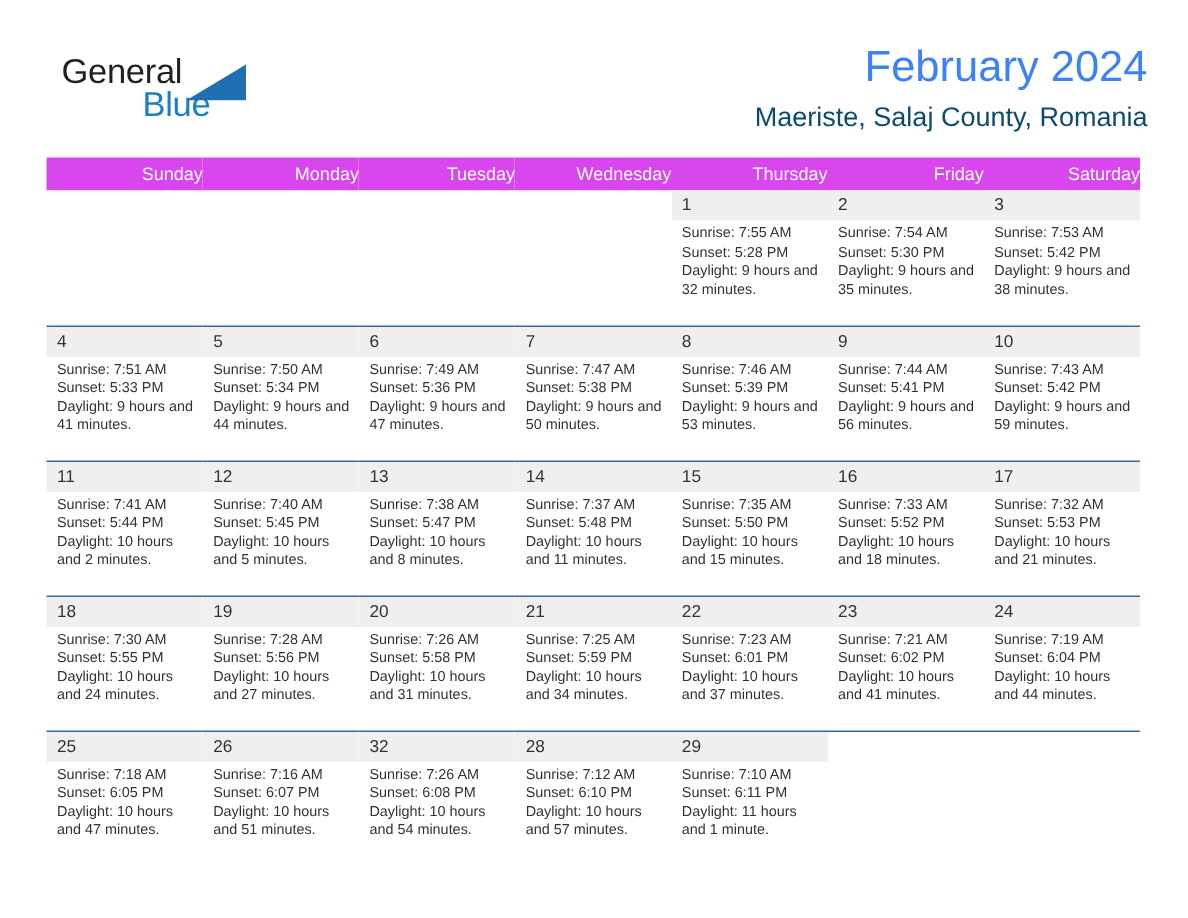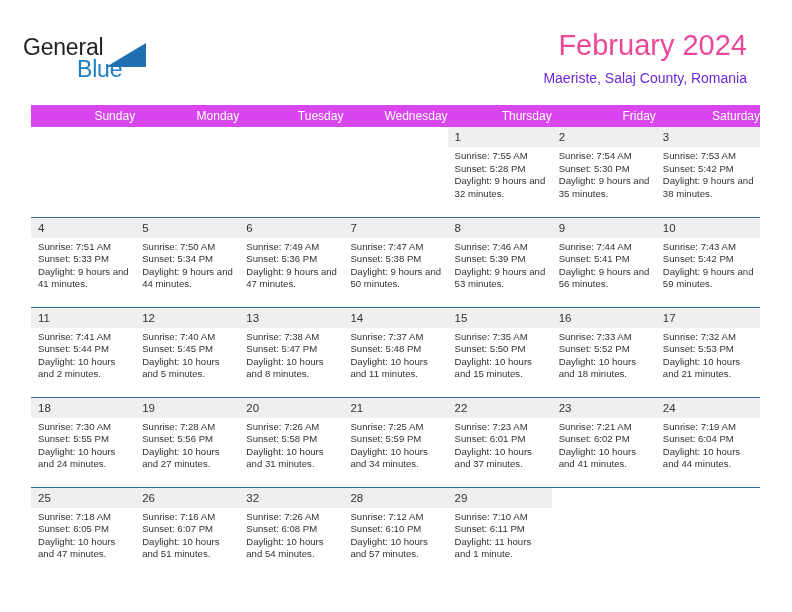--- a/index.html
+++ b/index.html
@@ -17,21 +17,21 @@
     position: relative;
     width: 792px;
     height: 612px;
     background: #ffffff;
     overflow: hidden;
   }
 
   
   .top-header {
     position: absolute;
-    left: 18px;
+    left: 36px;
     top: 28px;
     width: 729px;
     height: 70px;
   }
 
   .brand {
     position: absolute;
     left: 0px;
     top: 6px;
     width: 210px;
@@ -66,29 +66,29 @@
   }
 
   .title-block {
     position: absolute;
     right: 0px;
     top: 0px;
     text-align: right;
   }
   .cal-title {
     font-size: 29px;
-    color: #ec4899;
+    color: #3b82f6;
     line-height: 34px;
     white-space: nowrap;
     font-weight: normal;
     margin: 0;
   }
   .cal-subtitle {
-    font-size: 14px;
-    color: #6d28d9;
+    font-size: 18px;
+    color: #0c4a6e;
     line-height: 20px;
     margin-top: 6px;
     white-space: nowrap;
   }
 
   
   .calendar {
     position: absolute;
     left: 31px;
     top: 105px;

